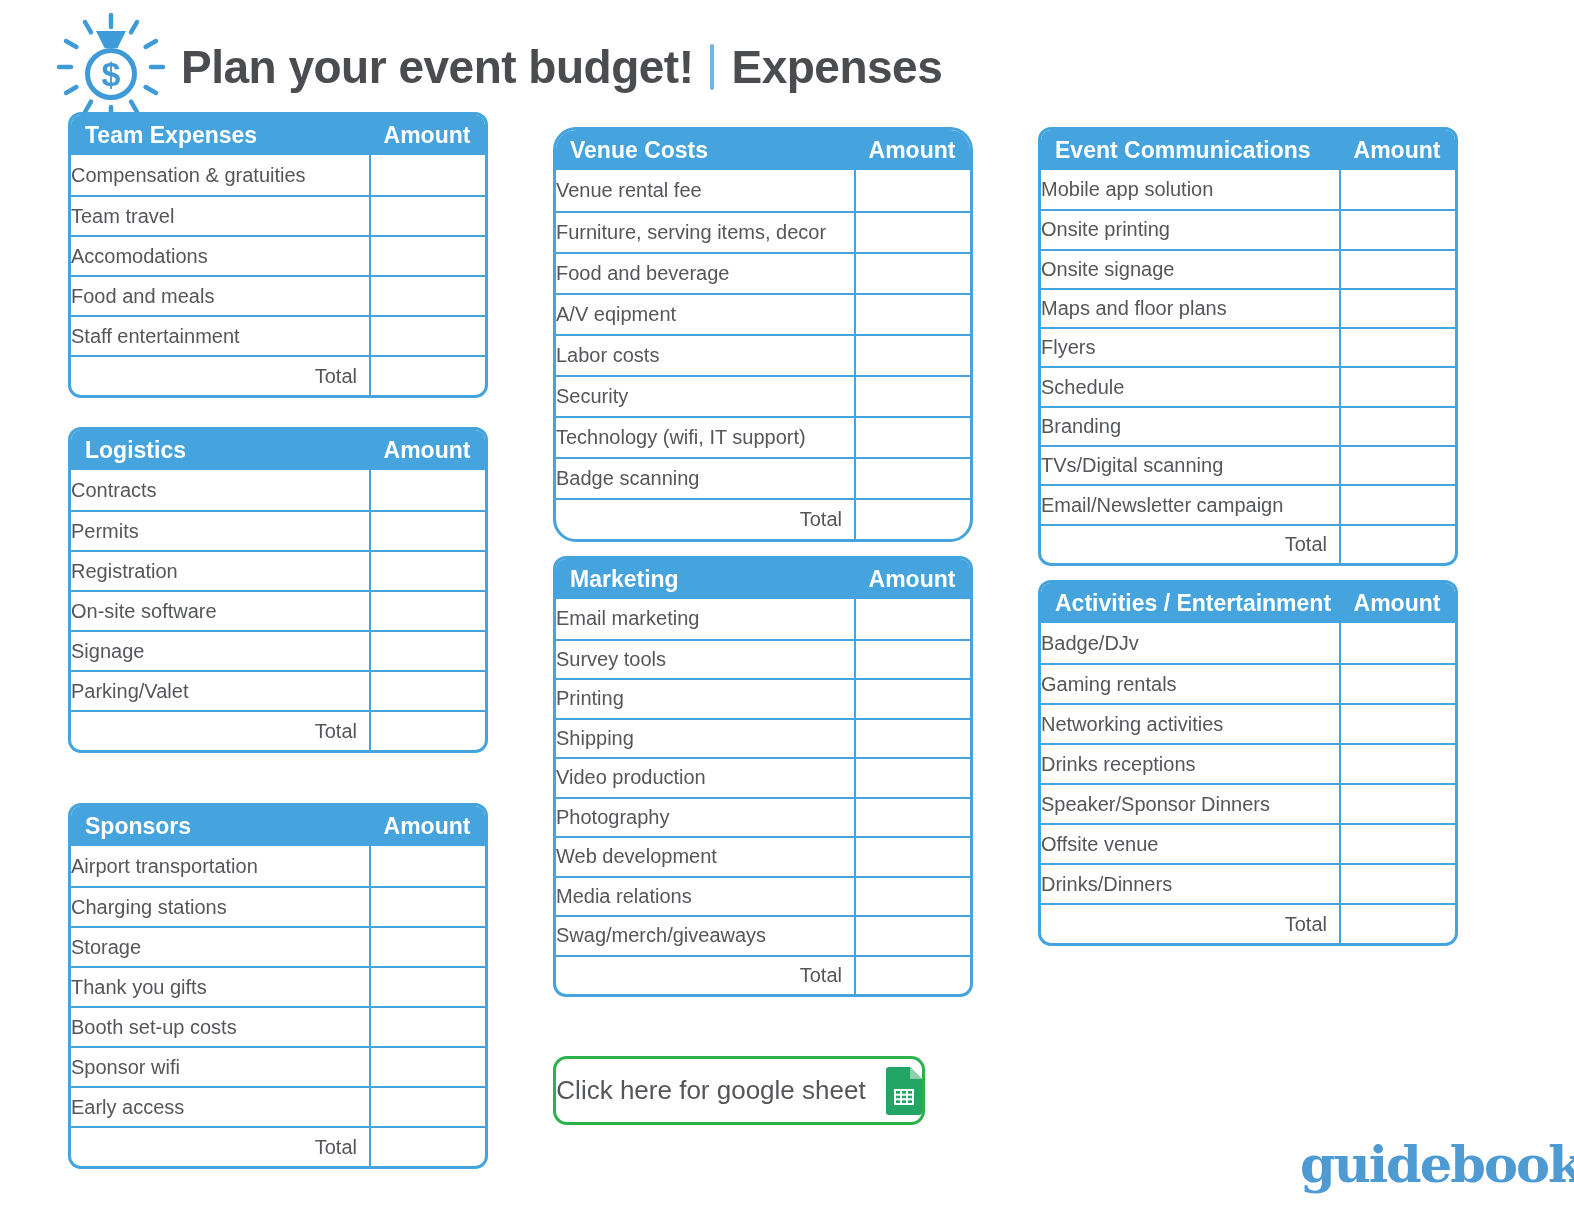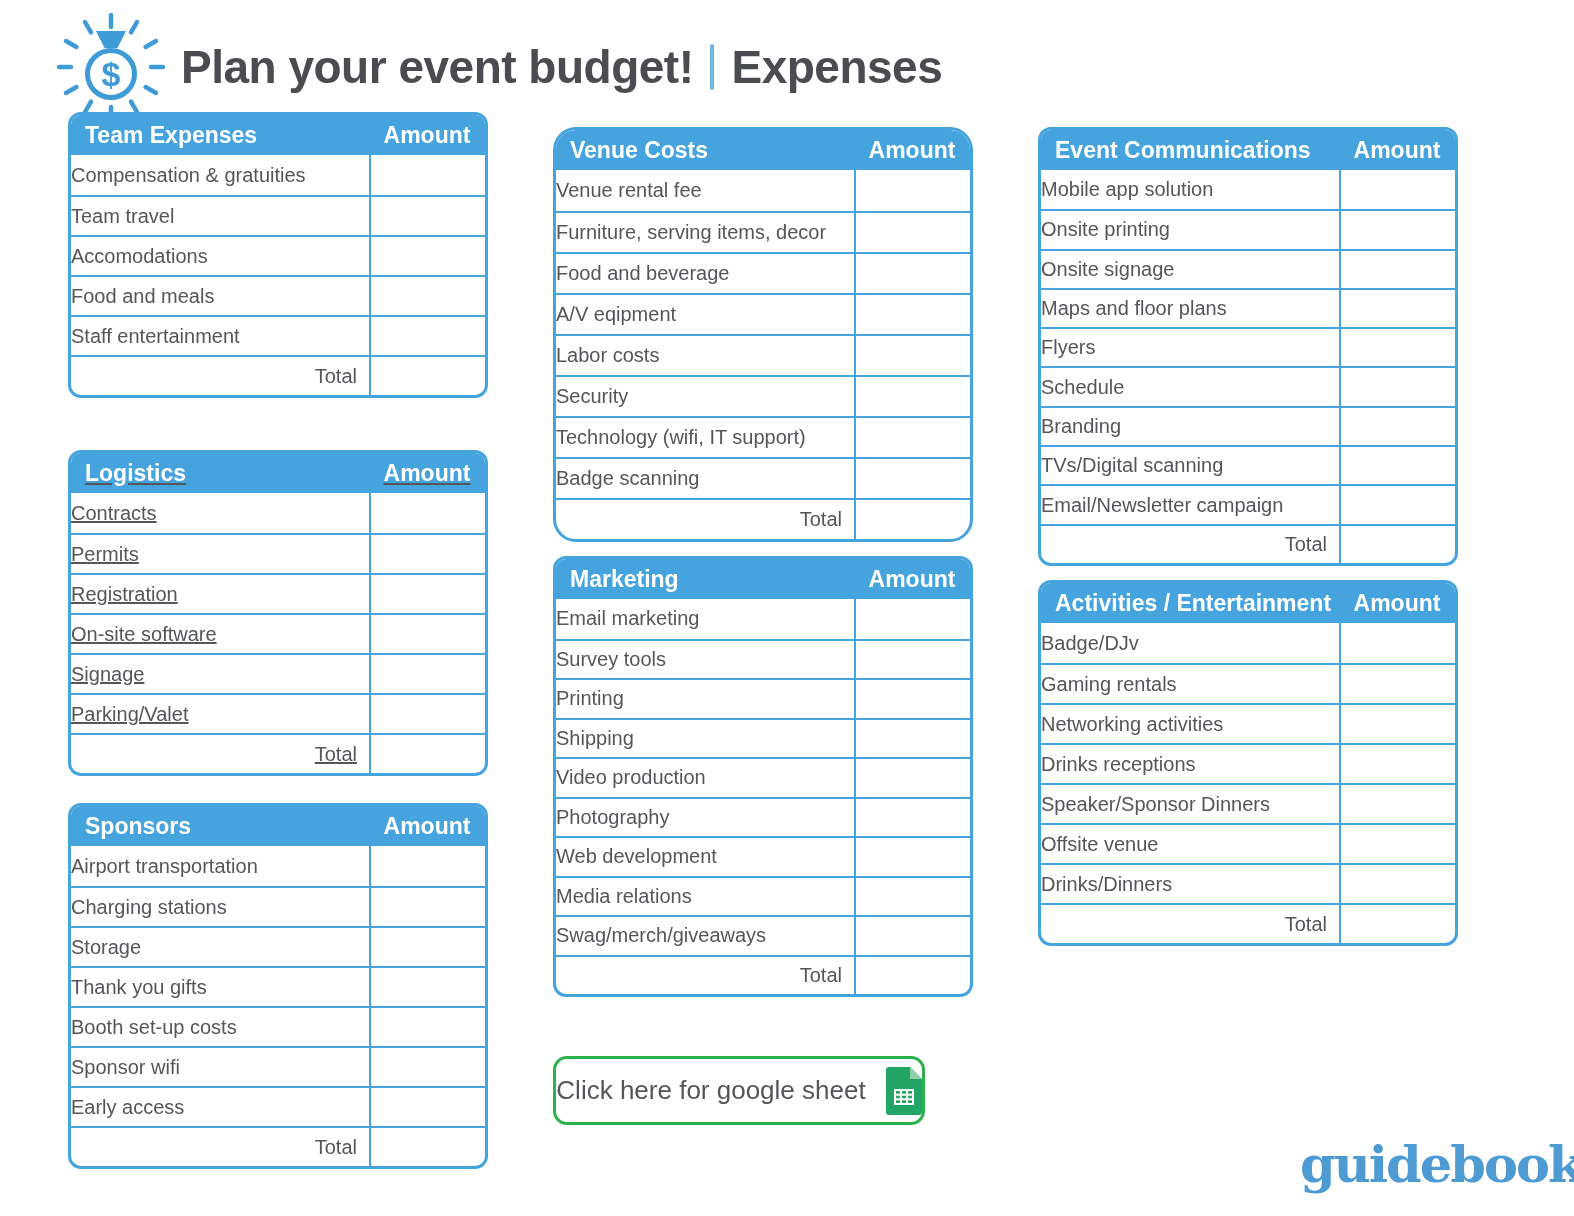--- a/index.html
+++ b/index.html
@@ -36,21 +36,21 @@
     border-top:2px solid var(--accent-blue,#45A3DD);
     font-size:20px; color:var(--text-gray,#55565A);
   }
   .rows > .brow:first-child { border-top:none; }
   .brow .label { flex:1; display:flex; align-items:center; white-space:nowrap; }
   .brow .amount { width:116px; border-left:2px solid var(--accent-blue,#45A3DD); }
   .brow.total .label { justify-content:flex-end; padding-right:12px; }
 
   
   #t0 { left:68px;  top:112px; }
-  #t1 { left:68px;  top:450px;text-decoration:underline; }
+  #t1 { left:68px;  top:427px; }
   #t2 { left:68px;  top:803px; }
   #t3 { left:553px; top:127px;border-radius:23px; --rh:41px; }
   #t4 { left:553px; top:556px; --rh:39.5px; }
   #t5 { left:1038px; top:127px; --rh:39.3px; }
   #t6 { left:1038px; top:580px; }
 
   
   .sheet-button {
     position:absolute; left:553px; top:1056px; width:372px; height:69px;
     border:3px solid var(--button-green,#2BB24C); border-radius:14px; background:#fff;

